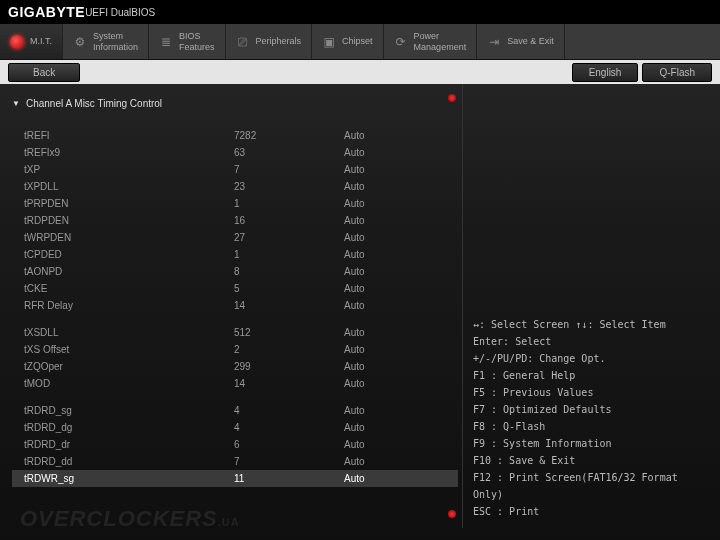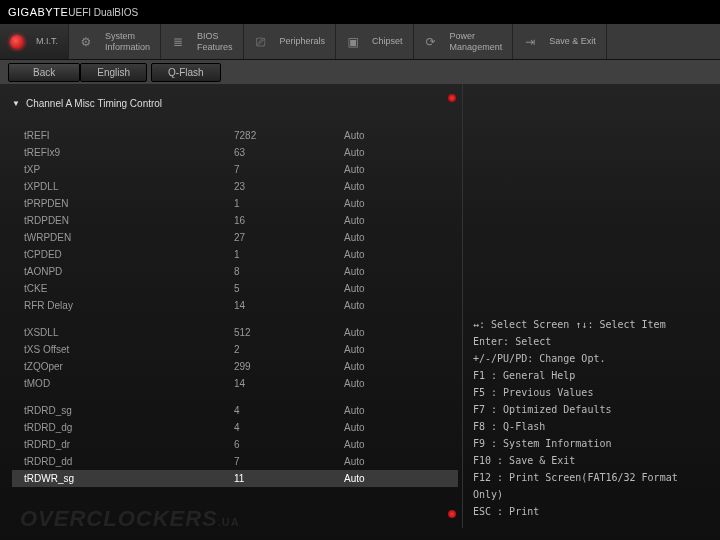--- a/index.html
+++ b/index.html
@@ -1,26 +1,26 @@
 <!DOCTYPE html>
 <html><head>
 <meta charset="utf-8">
 <style>
 * { margin: 0; padding: 0; box-sizing: border-box; font-family: Verdana, sans-serif; }
 body { width: 720px; height: 540px; background: linear-gradient(180deg, #2a2a2a 0%, #1a1a1a 40%, #0f0f0f 100%); color: #aaa; font-size: 10px; overflow: hidden; position: relative; }
 .header { display: flex; align-items: center; height: 24px; background: #000; padding: 0 8px; }
-.brand { color: #fff; font-weight: normal; font-size: 11px; letter-spacing: 0.5px; }
+.brand { color: #fff; font-weight: bold; font-size: 14px; letter-spacing: 0.5px; }
 .brand-sub { color: #ccc; font-size: 10px; margin-left: 0; }
 .tabs { display: flex; height: 36px; background: #3a3a3a; border-bottom: 1px solid #111; }
-.tab { display: flex; align-items: center; padding: 0 10px; border-right: 1px solid #222; font-size: 9px; color: #aaa; cursor: pointer; gap: 12px; }
+.tab { display: flex; align-items: center; padding: 0 10px; border-right: 1px solid #222; font-size: 9px; color: #aaa; cursor: pointer; gap: 6px; }
 .tab.active { background: linear-gradient(180deg, #333, #222); }
 .tab .dot { width: 14px; height: 14px; border-radius: 50%; background: radial-gradient(circle at 40% 40%, #f55, #a00); box-shadow: 0 0 4px #f33; }
 .tab .icon { width: 14px; height: 14px; display: flex; align-items: center; justify-content: center; color: #888; font-size: 12px; }
 .tab .txt { line-height: 1.2; }
-.subbar { display: flex; align-items: center; height: 24px; padding: 0 8px; background: #404040; }
+.subbar { display: flex; justify-content: space-between; align-items: center; height: 24px; padding: 0 8px; background: #e5e5e5; }
 .back-btn { background: linear-gradient(180deg, #444, #222); border: 1px solid #000; color: #bbb; padding: 3px 24px; font-size: 10px; border-radius: 2px; cursor: pointer; }
 .right-buttons { display: flex; gap: 4px; }
 .small-btn { background: linear-gradient(180deg, #3a3a3a, #222); border: 1px solid #000; color: #bbb; padding: 3px 16px; font-size: 10px; border-radius: 2px; cursor: pointer; }
 .main { display: flex; height: 444px; }
 .left-panel { flex: 1; padding: 8px 4px 8px 12px; position: relative; }
 .section-title { color: #ddd; font-size: 10px; padding: 6px 0; display: flex; align-items: center; gap: 6px; }
 .section-title .tri { font-size: 8px; }
 .red-dot { position: absolute; right: 6px; width: 8px; height: 8px; border-radius: 50%; background: radial-gradient(circle, #f33, #800); }
 .red-dot.top { top: 10px; }
 .red-dot.bot { bottom: 10px; }

